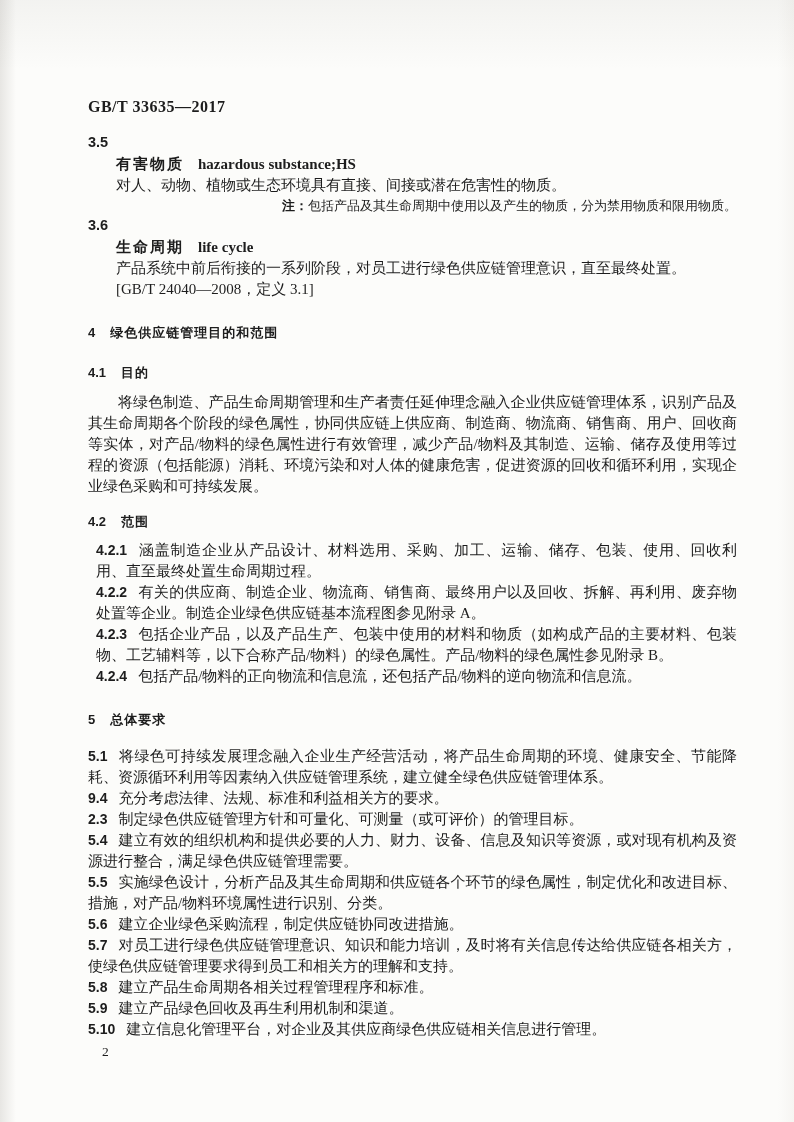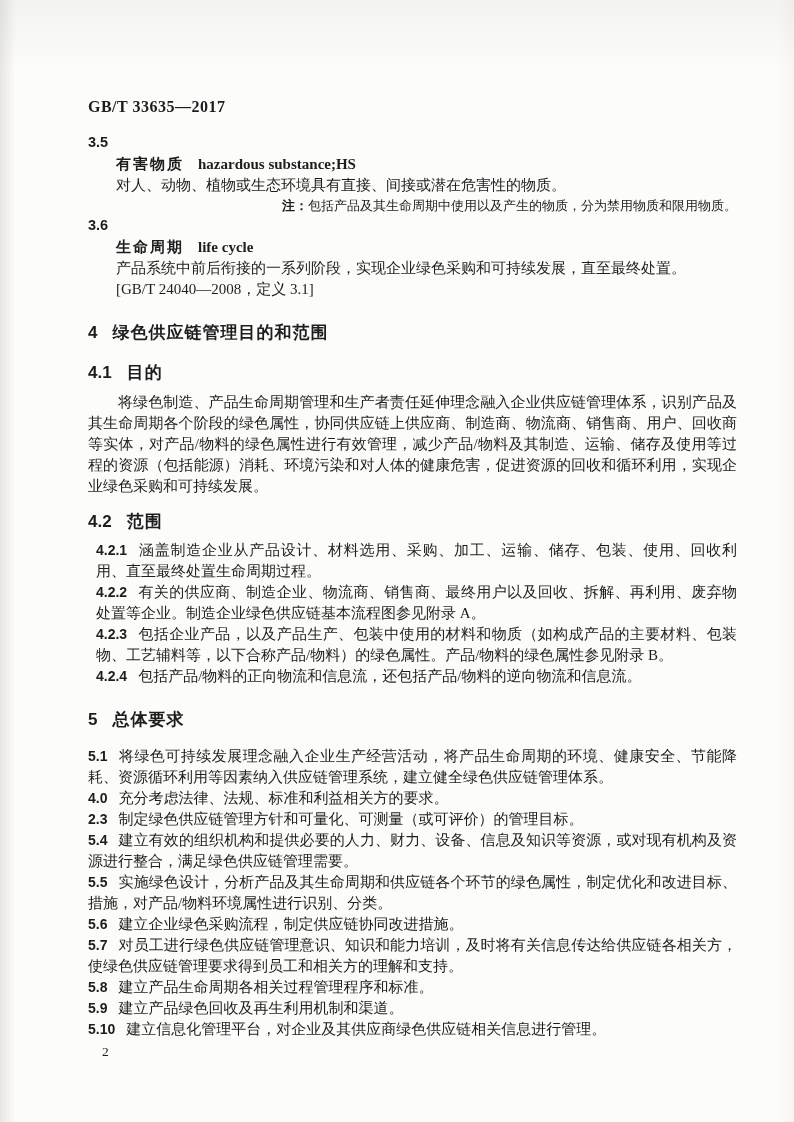--- a/index.html
+++ b/index.html
@@ -58,21 +58,21 @@
   }
   .note-label {
     font-family: "Liberation Sans", "DejaVu Sans", sans-serif;
     font-weight: bold; font-style: normal;
   }
 
   .source-line { padding-left: 28px; }
 
   h2.chapter-heading, h3.sub-heading {
     font-family: "Liberation Sans", "DejaVu Sans", sans-serif;
-    font-size: 17px; line-height: 21px;
+    font-size: 13px; line-height: 21px;
     font-weight: bold;
     margin: 0;
     letter-spacing: 1px;
   }
   h2.chapter-heading { margin-top: 22px; margin-bottom: 19px; }
   h3.sub-heading { margin-top: 14px; margin-bottom: 8px; }
   .hnum { margin-right: 15px; letter-spacing: 0; }
 
   .purpose-para { text-indent: 30px; }
 
@@ -106,21 +106,21 @@
     </div>
     <p class="body-text definition">对人、动物、植物或生态环境具有直接、间接或潜在危害性的物质。</p>
     <p class="note"><span class="note-label">注：</span><span>包括产品及其生命周期中使用以及产生的物质，分为禁用物质和限用物质。</span></p>
   </div>
 
   <div>
     <div class="clause-num-line">3.6</div>
     <div class="term-line">
       <span class="term-zh">生命周期</span><span class="term-en">life cycle</span>
     </div>
-    <p class="body-text definition">产品系统中前后衔接的一系列阶段，实现企业绿色采购和可持续发展，直至最终处置。</p>
+    <p class="body-text definition">产品系统中前后衔接的一系列阶段，对员工进行绿色供应链管理意识，直至最终处置。</p>
     <p class="body-text source-line">[GB/T 24040—2008，定义 3.1]</p>
   </div>
 
   <h2 class="chapter-heading"><span class="hnum">4</span><span>绿色供应链管理目的和范围</span></h2>
 
   <h3 class="sub-heading" style="margin-top:19px; margin-bottom:9px;"><span class="hnum">4.1</span><span>目的</span></h3>
 
   <p class="body-text purpose-para">将绿色制造、产品生命周期管理和生产者责任延伸理念融入企业供应链管理体系，识别产品及其生命周期各个阶段的绿色属性，协同供应链上供应商、制造商、物流商、销售商、用户、回收商等实体，对产品/物料的绿色属性进行有效管理，减少产品/物料及其制造、运输、储存及使用等过程的资源（包括能源）消耗、环境污染和对人体的健康危害，促进资源的回收和循环利用，实现企业绿色采购和可持续发展。</p>
 
   <h3 class="sub-heading"><span class="hnum">4.2</span><span>范围</span></h3>
@@ -129,21 +129,21 @@
     <p class="clause"><span class="cnum">4.2.1</span><span>涵盖制造企业从产品设计、材料选用、采购、加工、运输、储存、包装、使用、回收利用、直至最终处置生命周期过程。</span></p>
     <p class="clause"><span class="cnum">4.2.2</span><span>有关的供应商、制造企业、物流商、销售商、最终用户以及回收、拆解、再利用、废弃物处置等企业。制造企业绿色供应链基本流程图参见附录 A。</span></p>
     <p class="clause"><span class="cnum">4.2.3</span><span>包括企业产品，以及产品生产、包装中使用的材料和物质（如构成产品的主要材料、包装物、工艺辅料等，以下合称产品/物料）的绿色属性。产品/物料的绿色属性参见附录 B。</span></p>
     <p class="clause"><span class="cnum">4.2.4</span><span>包括产品/物料的正向物流和信息流，还包括产品/物料的逆向物流和信息流。</span></p>
   </div>
 
   <h2 class="chapter-heading" style="margin-bottom:16px;"><span class="hnum">5</span><span>总体要求</span></h2>
 
   <div class="chapter5-clauses">
     <p class="clause"><span class="cnum">5.1</span><span>将绿色可持续发展理念融入企业生产经营活动，将产品生命周期的环境、健康安全、节能降耗、资源循环利用等因素纳入供应链管理系统，建立健全绿色供应链管理体系。</span></p>
-    <p class="clause"><span class="cnum">4.0</span><span>充分考虑法律、法规、标准和利益相关方的要求。</span></p>
+    <p class="clause"><span class="cnum">9.4</span><span>充分考虑法律、法规、标准和利益相关方的要求。</span></p>
     <p class="clause"><span class="cnum">2.3</span><span>制定绿色供应链管理方针和可量化、可测量（或可评价）的管理目标。</span></p>
     <p class="clause"><span class="cnum">5.4</span><span>建立有效的组织机构和提供必要的人力、财力、设备、信息及知识等资源，或对现有机构及资源进行整合，满足绿色供应链管理需要。</span></p>
     <p class="clause"><span class="cnum">5.5</span><span>实施绿色设计，分析产品及其生命周期和供应链各个环节的绿色属性，制定优化和改进目标、措施，对产品/物料环境属性进行识别、分类。</span></p>
     <p class="clause"><span class="cnum">5.6</span><span>建立企业绿色采购流程，制定供应链协同改进措施。</span></p>
     <p class="clause"><span class="cnum">5.7</span><span>对员工进行绿色供应链管理意识、知识和能力培训，及时将有关信息传达给供应链各相关方，使绿色供应链管理要求得到员工和相关方的理解和支持。</span></p>
     <p class="clause"><span class="cnum">5.8</span><span>建立产品生命周期各相关过程管理程序和标准。</span></p>
     <p class="clause"><span class="cnum">5.9</span><span>建立产品绿色回收及再生利用机制和渠道。</span></p>
     <p class="clause"><span class="cnum">5.10</span><span>建立信息化管理平台，对企业及其供应商绿色供应链相关信息进行管理。</span></p>
   </div>
 

